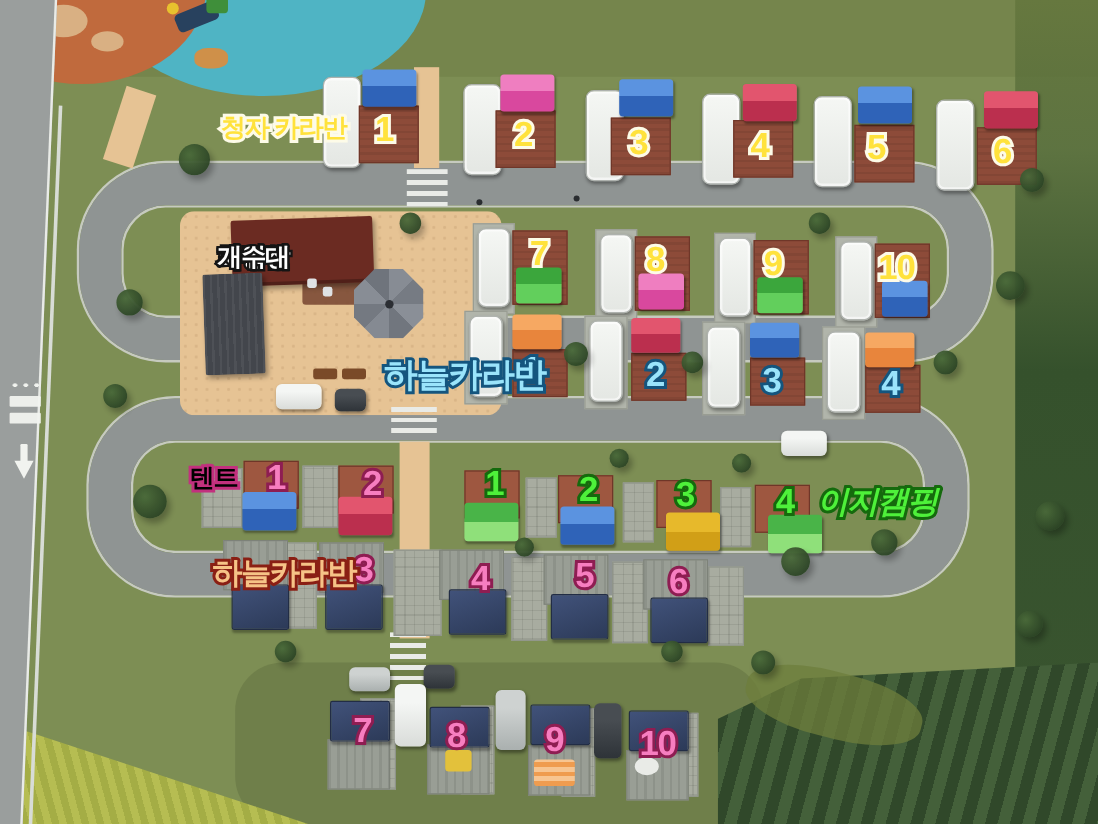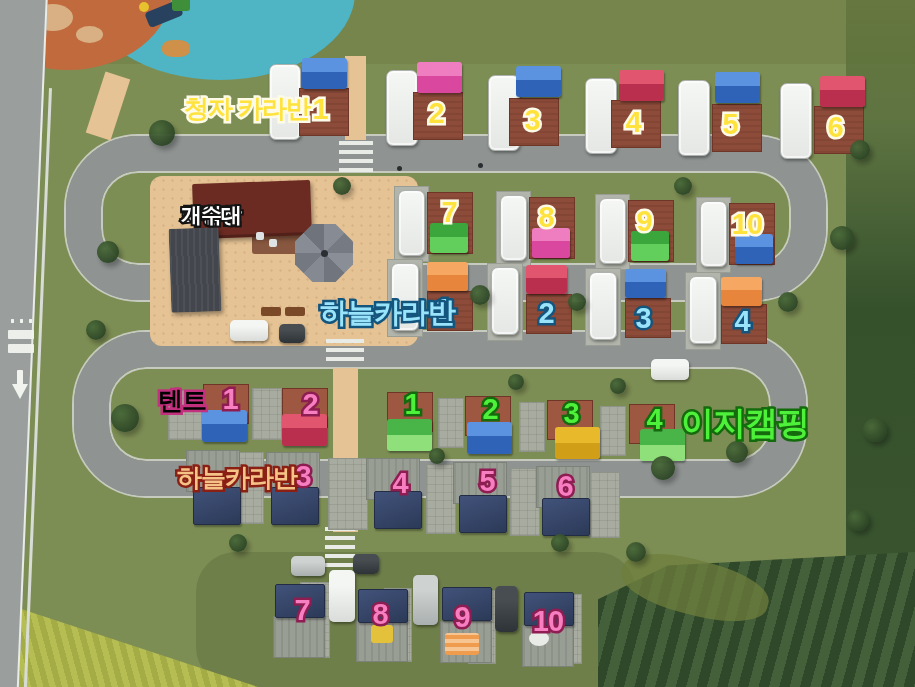--- a/index.html
+++ b/index.html
@@ -106,25 +106,25 @@
   
   .txt{font-weight:900;white-space:nowrap;paint-order:stroke fill;letter-spacing:-1px;}
   .num{transform:translate(-50%,-50%);font-size:29px;}
   .st-yellow{color:#ffe23c;-webkit-text-stroke:5px #fdfbe8;}
   .st-cyan{color:#9ae4fb;-webkit-text-stroke:5px #14557e;}
   .st-green{color:#4ef13a;-webkit-text-stroke:5px #156a0d;}
   .st-pink{color:#f77ec0;-webkit-text-stroke:5px #8e1d52;}
   .st-pinklight{color:#000000;-webkit-text-stroke:5px #c2307e;}
   .st-white{color:#ffffff;-webkit-text-stroke:4px #141414;}
   .st-peach{color:#f6c387;-webkit-text-stroke:5px #8a1f14;}
-  .lbl{font-size:25px;}
+  .lbl{font-size:21px;}
   .lbl-cheongja{left:184px;top:92px;}
   .lbl-haneul{left:320px;top:294px;font-size:28px;}
   .lbl-tent{left:158px;top:384px;}
-  .lbl-easy{left:681px;top:401px;font-size:33px;}
+  .lbl-easy{left:681px;top:401px;font-size:26px;font-style:italic;}
   .lbl-cinderella{left:177px;top:461px;font-size:25px;}
   .facilities{left:181px;top:202px;font-size:21px;line-height:25px;}
   .facilities div{position:static;}
 </style>
 </head>
 <body>
 
 <div id="stage">
 
   <div class="top-band"></div>

